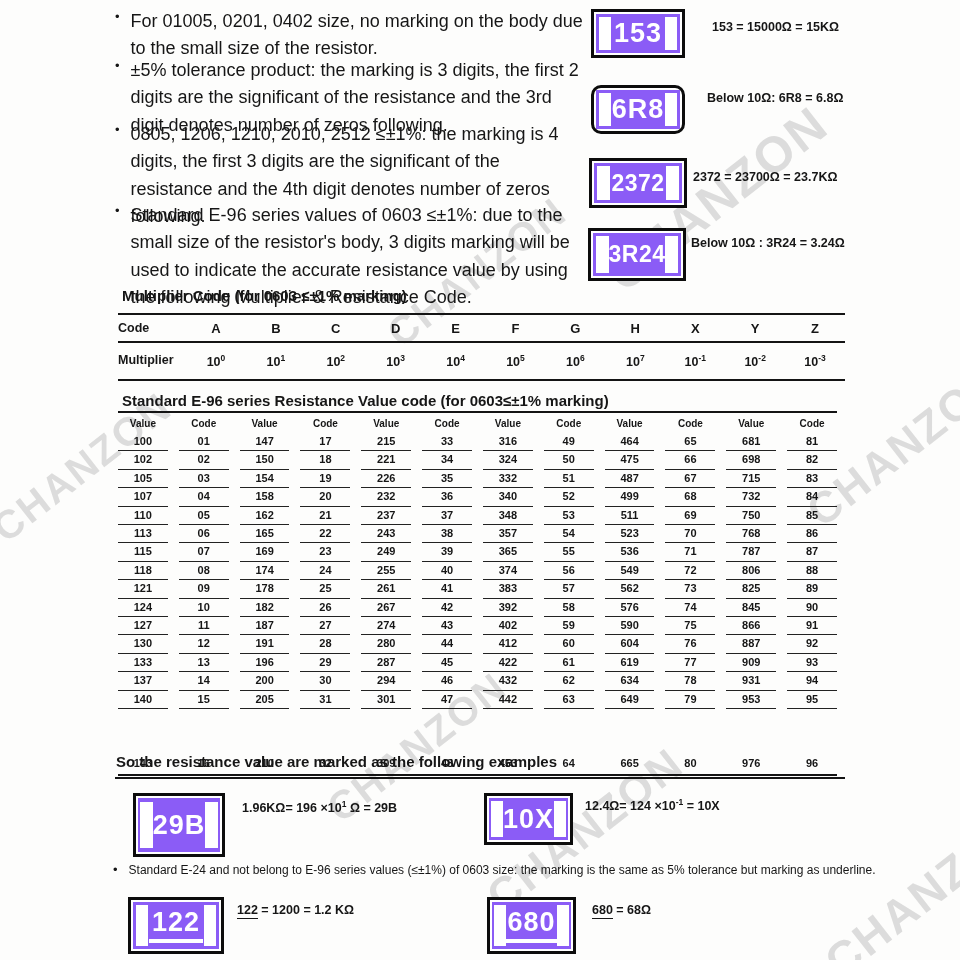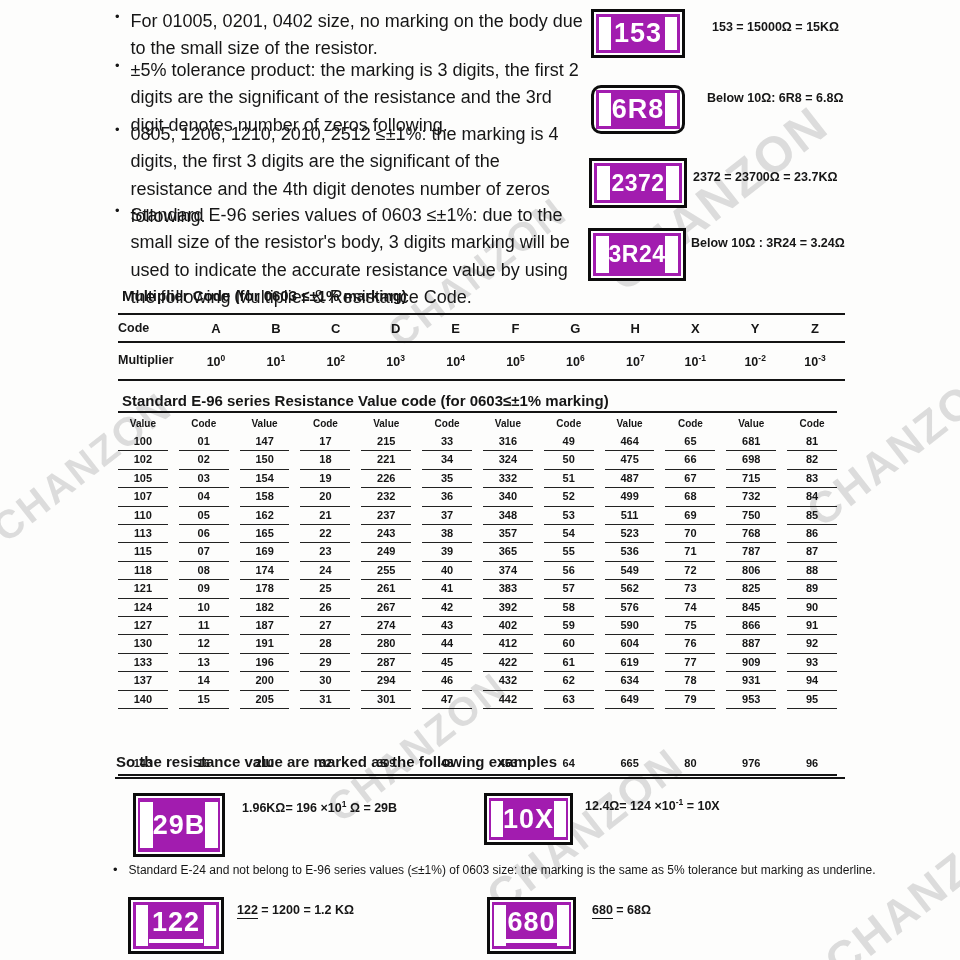--- a/index.html
+++ b/index.html
@@ -14,21 +14,21 @@
     color:#a9a9a9; opacity:.38; transform:rotate(-38deg);
     white-space:nowrap; pointer-events:none;
   }
   
   .bullet { position:absolute; left:115px; width:468px; display:flex; gap:11px;
             font-size:18px; line-height:1.52; }
   .bullet .dot { flex:0 0 auto; font-size:13px; line-height:1.45; }
   .bullet .dot::before { content:"•"; }
   
   .chip { position:absolute; border:3px solid #0c0c0c; background:#fff; padding:2px; box-sizing:border-box; }
-  .chip-body { position:relative; width:100%; height:100%; background:#a21caf;
+  .chip-body { position:relative; width:100%; height:100%; background:#8b5cf6;
                display:flex; align-items:center; justify-content:center; }
   .cap { position:absolute; top:7%; height:86%; width:15%; background:#fff; }
   .cap-l { left:3%; } .cap-r { right:3%; }
   .chip-marking { position:relative; z-index:1; color:#fff; font-weight:bold;
                   font-size:27px; letter-spacing:1px; }
   .chip-marking.small { font-size:23px; letter-spacing:0.5px; }
   .chip-marking.underlined { border-bottom:4px solid #fff; padding:0 3px 2px; line-height:1.05; }
   .chip-label { position:absolute; font-size:12.5px; font-weight:bold; white-space:nowrap; }
   .chip-label sup { font-size:8.5px; }
   .u { border-bottom:1.6px solid #161616; padding-bottom:1px; }

